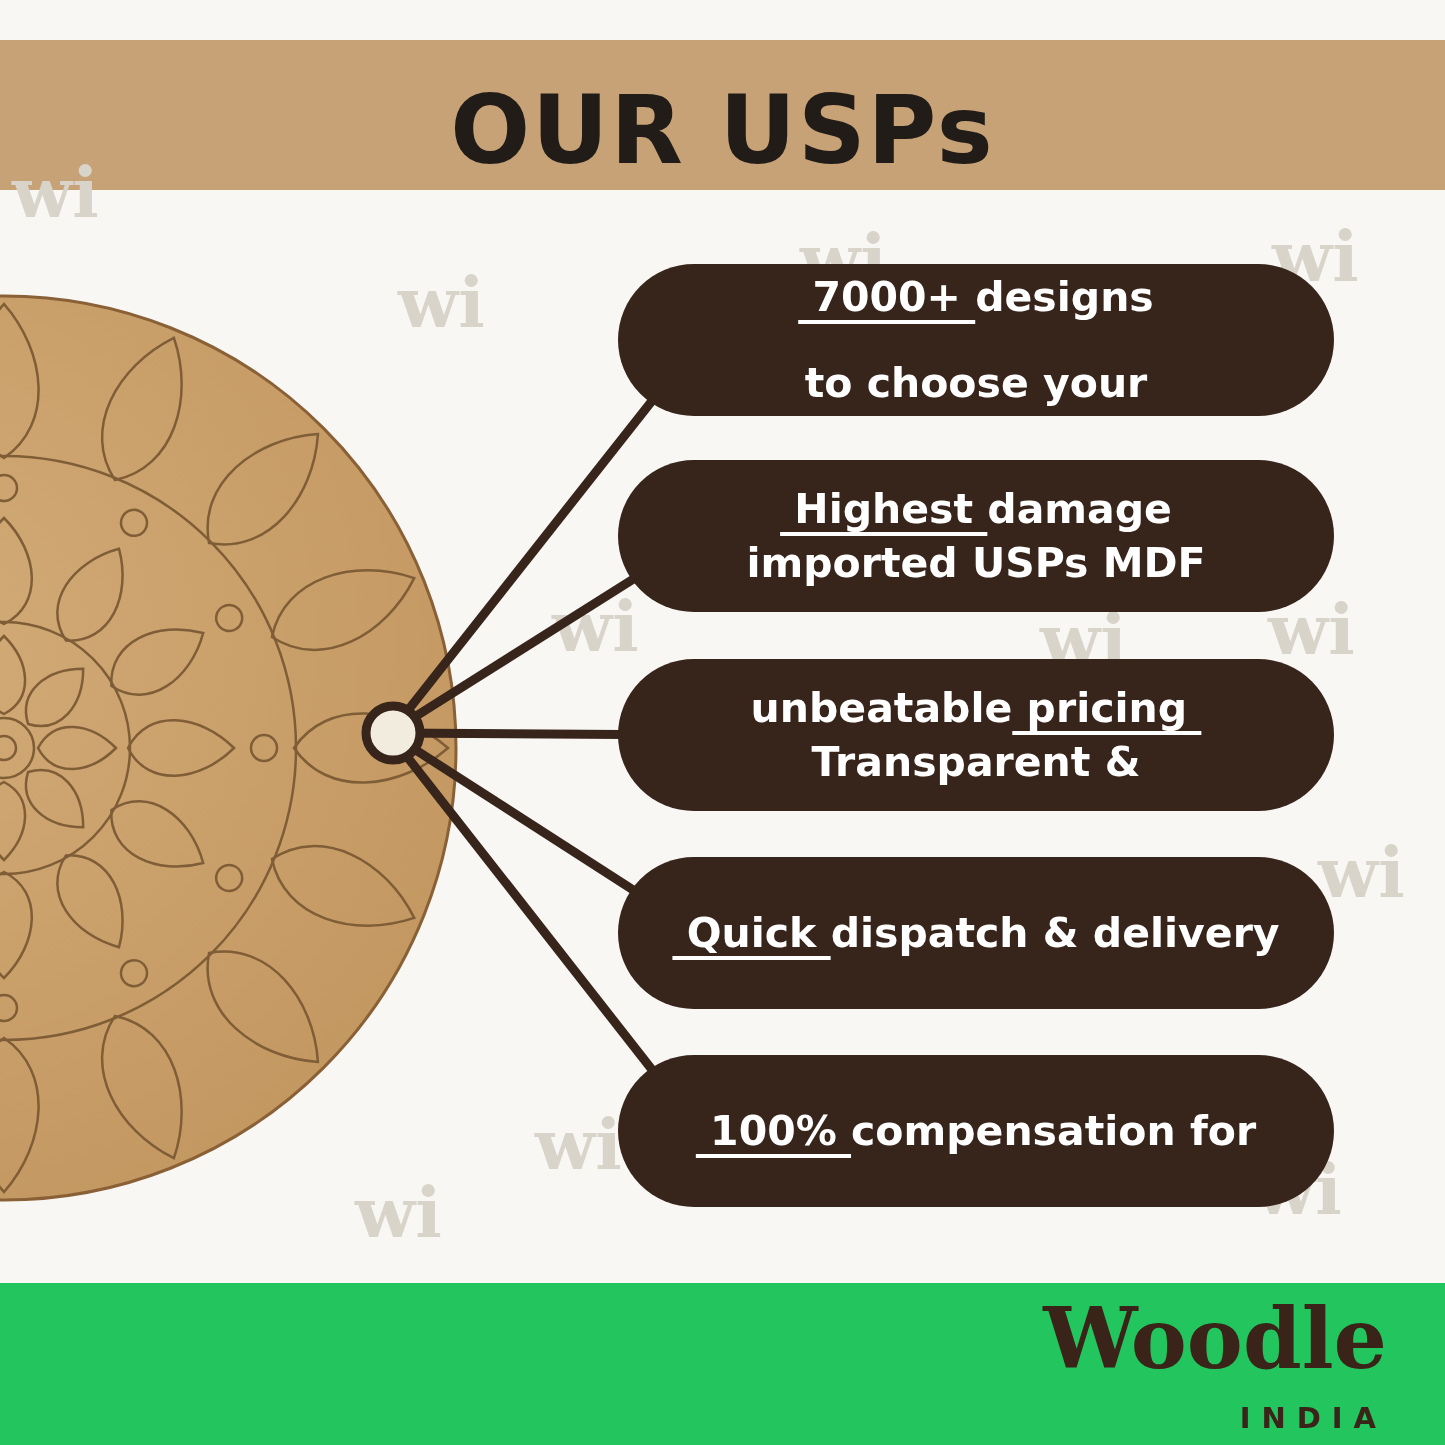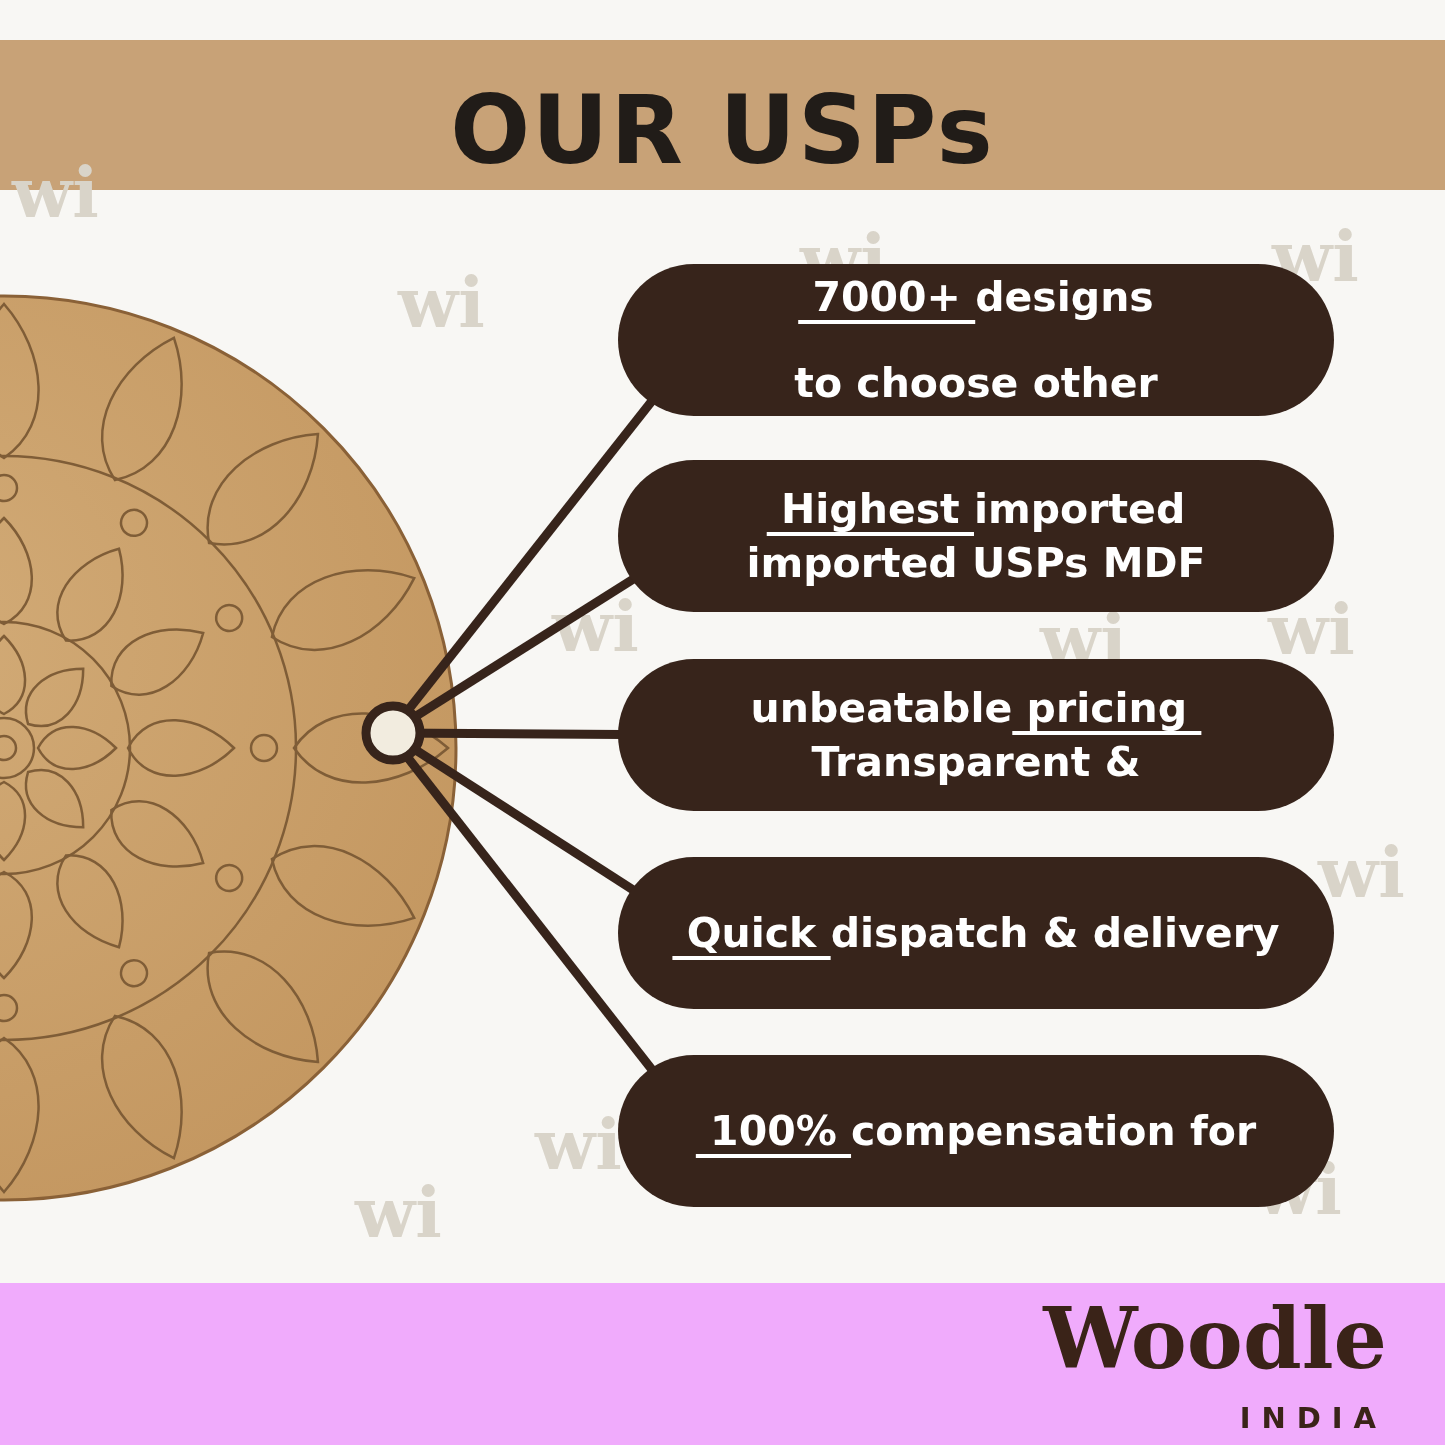--- a/index.html
+++ b/index.html
@@ -12,21 +12,21 @@
   .banner-top {
     position:absolute; left:0; top:40px; width:1445px; height:150px;
     background:#c8a277; display:flex; align-items:center; justify-content:center;
     z-index:1;
   }
   .page-title {
     font-size:94px; font-weight:800; color:#211c18; letter-spacing:2px;margin-top:31px;
   }
   .banner-bottom {
     position:absolute; left:0; top:1283px; width:1445px; height:162px;
-    background:#f0abfc; z-index:1;
+    background:#22c55e; z-index:1;
   }
   .brand-logo {
     position:absolute; right:58px; top:14px; text-align:right; color:#3a2318;
   }
   .brand-name {
     font-family:"DejaVu Serif","Liberation Serif",serif;
     font-size:84px; font-weight:800; line-height:1;
   }
   .brand-country {
     font-size:29px; font-weight:600; letter-spacing:11px; margin-top:20px;
@@ -159,25 +159,25 @@
     <line x1="394" y1="730" x2="700" y2="537"></line>
     <line x1="394" y1="733" x2="700" y2="735"></line>
     <line x1="394" y1="736" x2="700" y2="933"></line>
     <line x1="394" y1="740" x2="700" y2="1131"></line>
   </g>
   <circle cx="393" cy="733" r="27" fill="#f2ecdf" stroke="#37241b" stroke-width="9"></circle>
 </svg>
 
 <div class="pill" style="top:264px;gap:31px;">
   <div><span></span><span class="u">&nbsp;7000+&nbsp;</span><span>designs</span></div>
-  <div><span>to choose other</span><span class="u"></span><span></span></div>
+  <div><span>to choose your</span><span class="u"></span><span></span></div>
 </div>
 
 <div class="pill" style="top:460px;">
-  <div><span></span><span class="u">&nbsp;Highest&nbsp;</span><span>imported</span></div>
+  <div><span></span><span class="u">&nbsp;Highest&nbsp;</span><span>damage</span></div>
   <div><span>imported USPs MDF</span><span class="u"></span><span></span></div>
 </div>
 
 <div class="pill" style="top:659px;">
   <div><span>unbeatable</span><span class="u">&nbsp;pricing&nbsp;</span><span></span></div>
   <div><span>Transparent &amp;</span><span class="u"></span><span></span></div>
 </div>
 
 <div class="pill" style="top:857px;text-align:center;">
   <div><span></span><span class="u">&nbsp;Quick&nbsp;</span><span>dispatch &amp; delivery</span></div>

